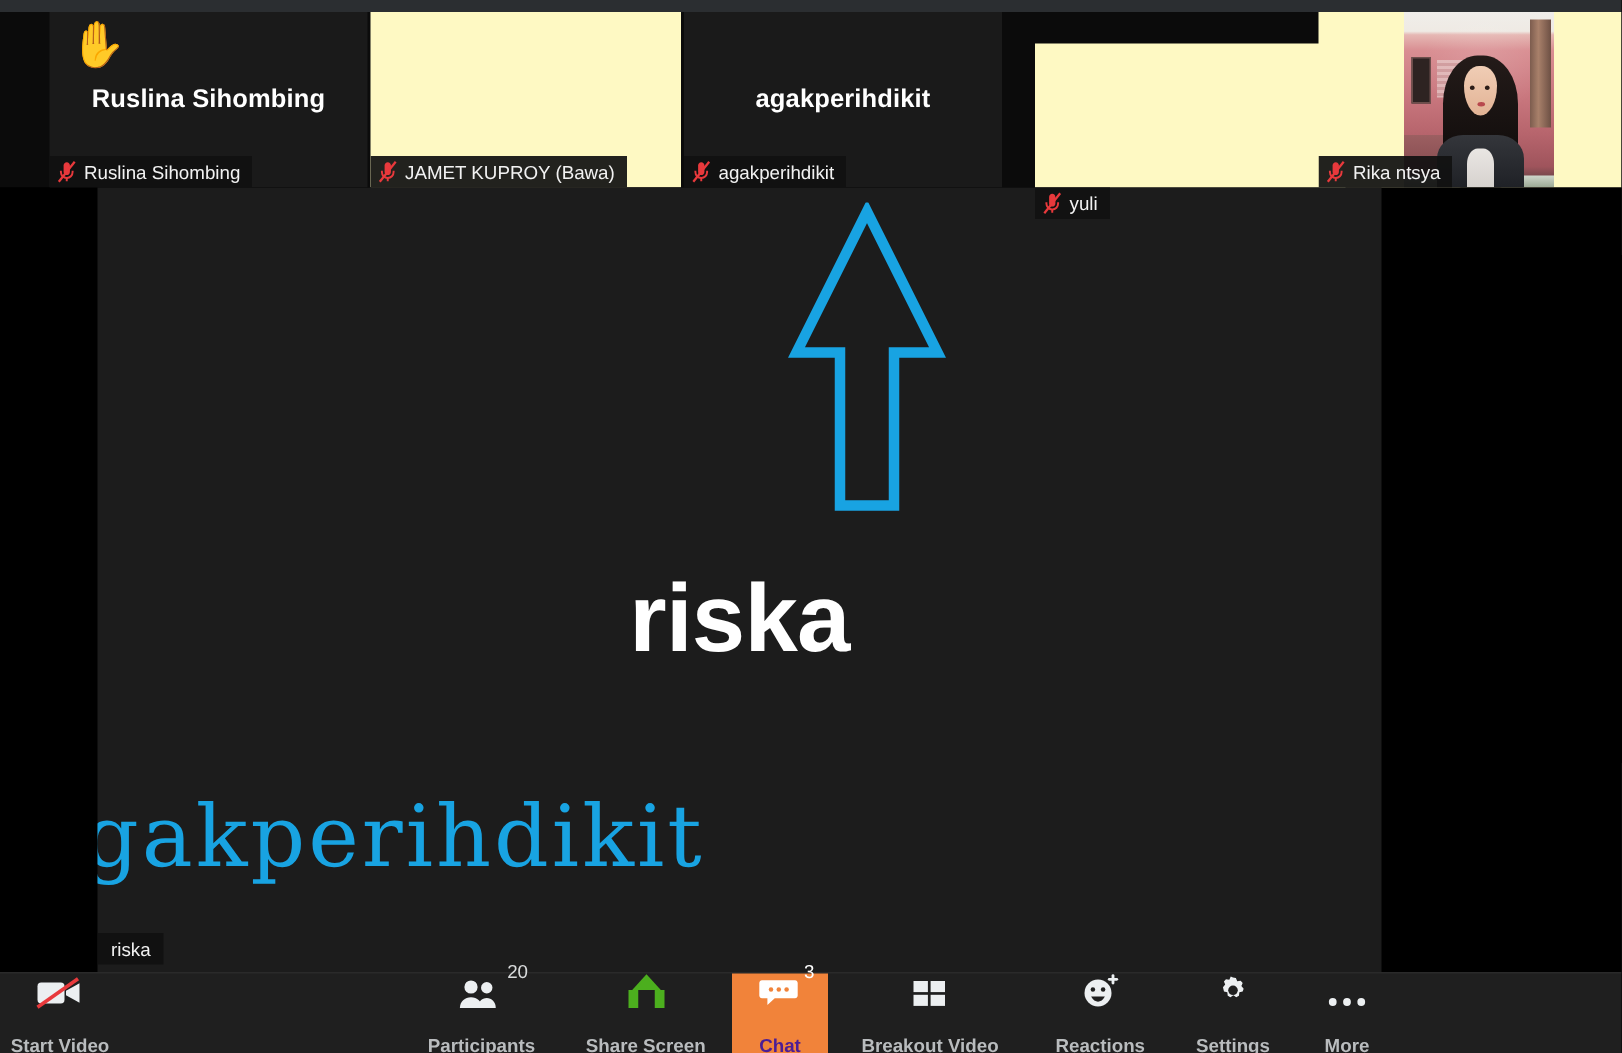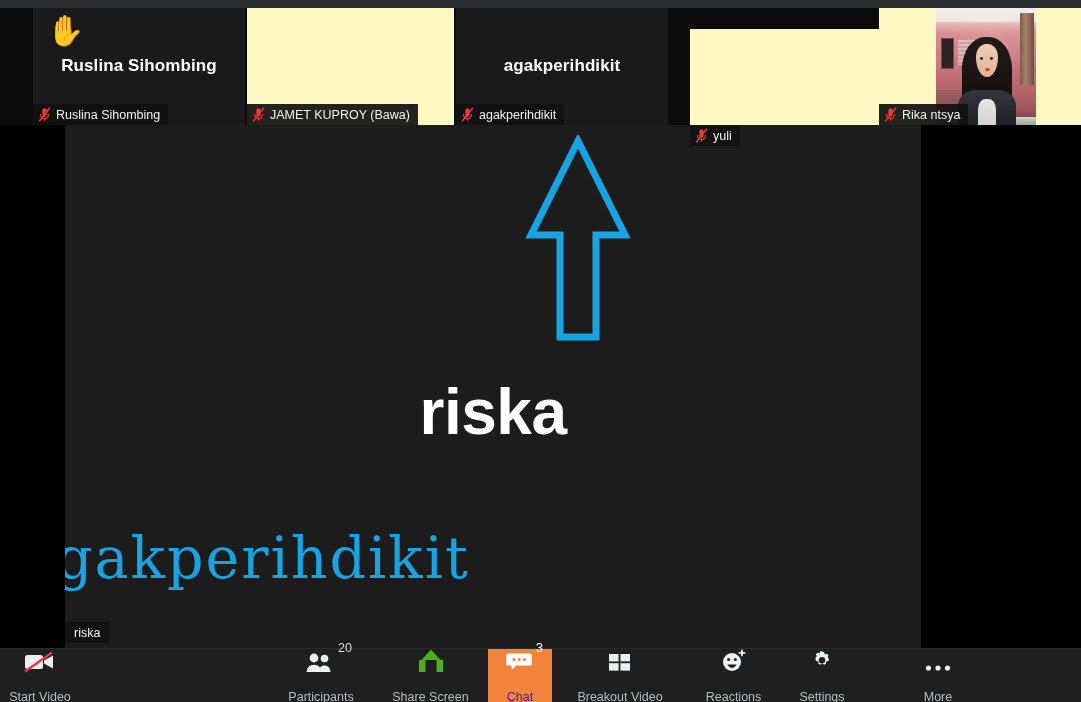--- a/index.html
+++ b/index.html
@@ -187,20 +187,21 @@
   .tb-item .ic {
     position:relative;
     height:24px;
     display:flex; align-items:flex-end; justify-content:center;
   }
   .tb-item .lbl {
     color:#b9bcbe;
     font-size:12.5px;
     white-space:nowrap;
     line-height:1;
+    font-weight:bold;
   }
   .tb-item.active { background:#f1833a; }
   .tb-item.active .lbl { color:#4c1d95;margin-top:13px; }
   .badge {
     position:absolute;
     top:-6px; right:-13px;
     color:#ffffff;
     font-size:12.5px;
     line-height:1;
     font-weight:normal;
@@ -409,21 +410,21 @@
     <div class="tb-item" style="left:785px; width:74px;">
       <div class="ic">
         <svg width="24" height="23" viewBox="0 0 24 23">
           <path d="M12 1.6l1.9.45.95 2.1 2.25-.3 1.35 1.4-.85 2.1 1.5 1.75-.65 1.85-2.2.6-.3 2.25-1.8.95-1.9-1.25-1.95 1.25-1.8-.95-.3-2.25-2.2-.6L5.3 8.1l1.5-1.75-.85-2.1L7.3 2.85l2.25.3.95-2.1z" fill="#eceff1"></path>
           <circle cx="12" cy="10.2" r="3.2" fill="#1f1f1f"></circle>
         </svg>
       </div>
       <div class="lbl">Settings</div>
     </div>
 
-    <div class="tb-item" style="left:906px; width:64px;">
+    <div class="tb-item" style="left:866px; width:64px;">
       <div class="ic">
         <svg width="28" height="12" viewBox="0 0 28 12">
           <circle cx="4.5" cy="7" r="2.6" fill="#eceff1"></circle>
           <circle cx="14" cy="7" r="2.6" fill="#eceff1"></circle>
           <circle cx="23.5" cy="7" r="2.6" fill="#eceff1"></circle>
         </svg>
       </div>
       <div class="lbl">More</div>
     </div>
 

